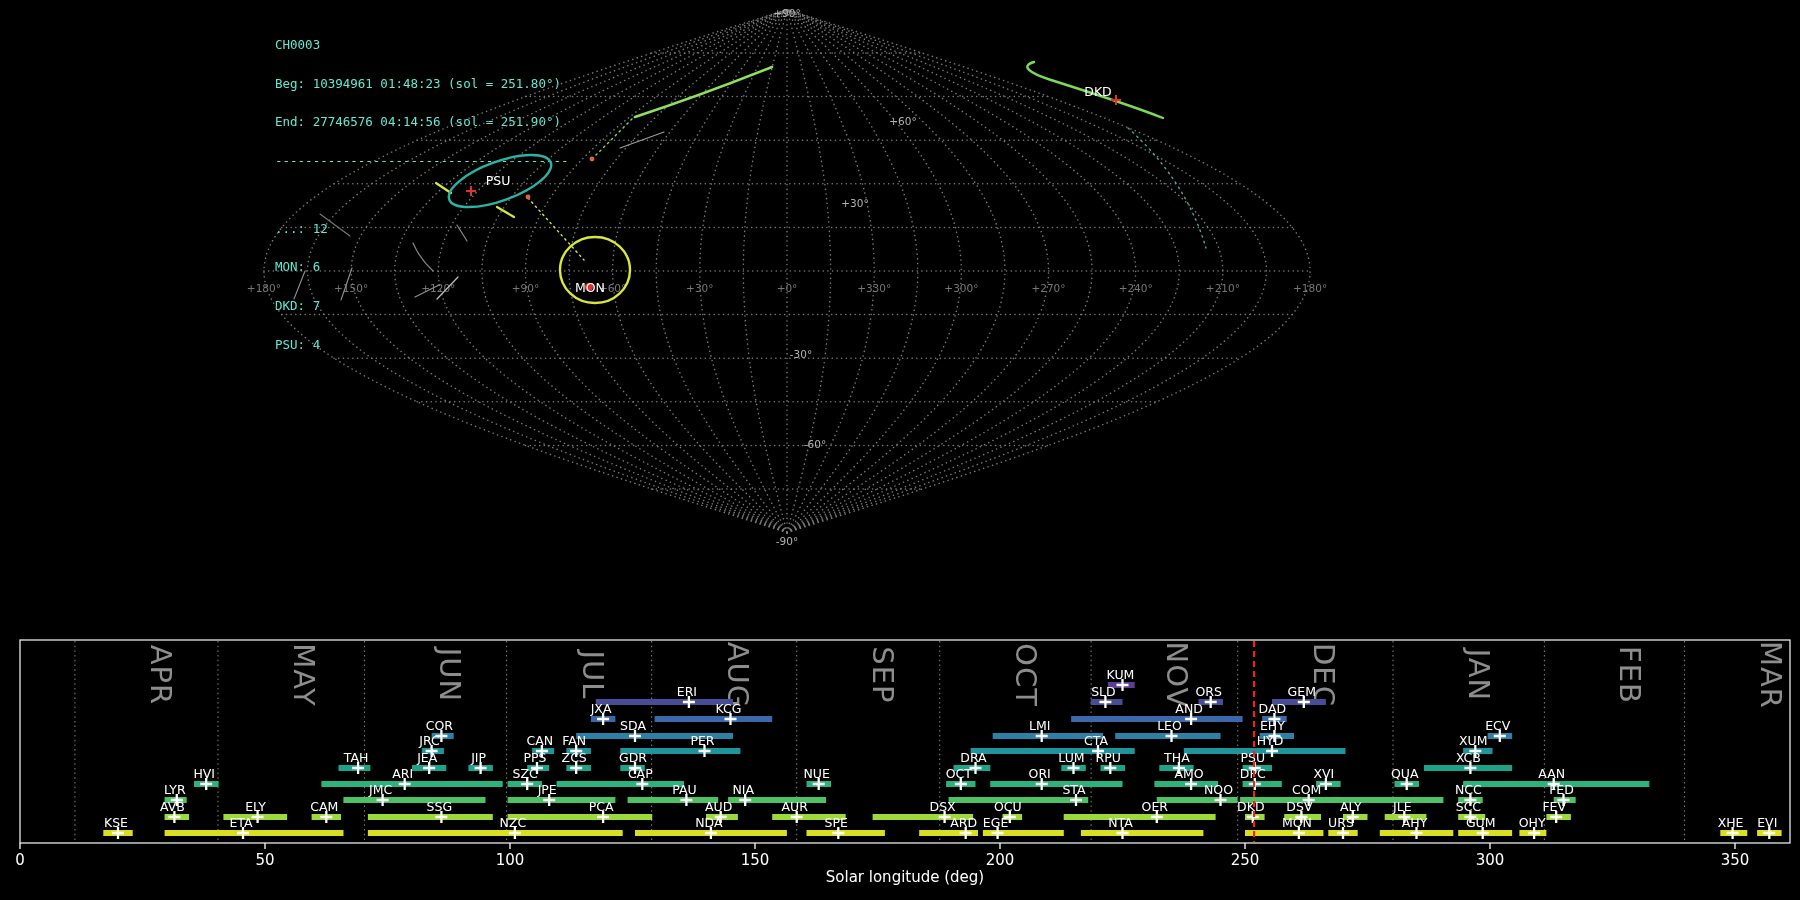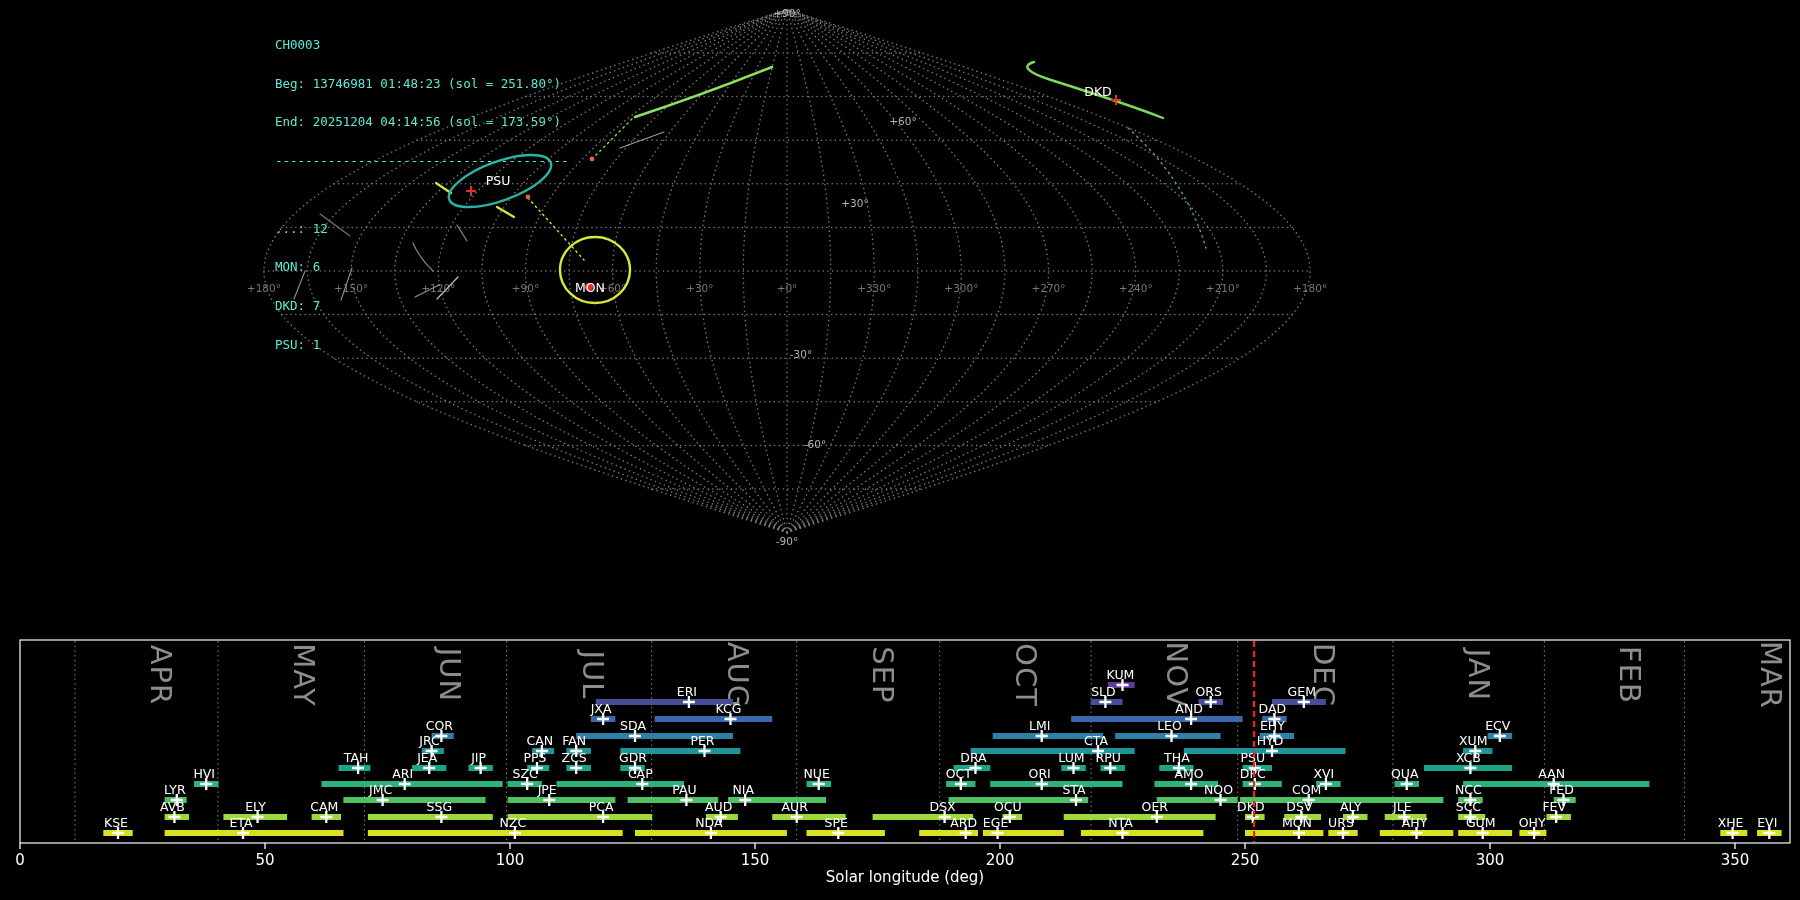--- a/index.html
+++ b/index.html
@@ -20,28 +20,28 @@
   #xlabel{position:absolute;left:0;top:868px;width:1810px;text-align:center;
           color:#fff;font-size:15px;}
 </style>
 </head>
 <body>
 
 <div id="stage">
 
   <div id="header">
     <div>CH0003</div>
-    <div>Beg: 13746981 01:48:23 (sol = 251.80°)</div>
-    <div>End: 20251204 04:14:56 (sol = 173.59°)</div>
+    <div>Beg: 10394961 01:48:23 (sol = 251.80°)</div>
+    <div>End: 27746576 04:14:56 (sol = 251.90°)</div>
     <div>---------------------------------------</div>
     <div class="gap"></div>
     <div>...: 12</div>
     <div>MON: 6</div>
     <div>DKD: 7</div>
-    <div>PSU: 1</div>
+    <div>PSU: 4</div>
   </div>
 
   <svg id="skymap" width="1800" height="620" viewBox="0 0 1800 620">
     <g id="g-grid">
         <path d="M787.0 532.5L768.7 526.7L750.5 520.9L732.3 515.1L714.2 509.3L696.2 503.5L678.2 497.7L660.5 491.9L642.8 486.0L625.4 480.2L608.1 474.4L591.1 468.6L574.2 462.8L557.7 457.0L541.4 451.2L525.5 445.4L509.8 439.5L494.5 433.7L479.5 427.9L465.0 422.1L450.8 416.3L437.0 410.5L423.6 404.7L410.7 398.9L398.3 393.1L386.3 387.2L374.8 381.4L363.8 375.6L353.3 369.8L343.4 364.0L334.0 358.2L325.1 352.4L316.9 346.6L309.1 340.7L302.0 334.9L295.5 329.1L289.5 323.3L284.2 317.5L279.5 311.7L275.4 305.9L271.9 300.1L269.0 294.2L266.8 288.4L265.2 282.6L264.2 276.8L263.9 271.0L264.2 265.2L265.2 259.4L266.8 253.6L269.0 247.8L271.9 241.9L275.4 236.1L279.5 230.3L284.2 224.5L289.5 218.7L295.5 212.9L302.0 207.1L309.1 201.3L316.9 195.4L325.1 189.6L334.0 183.8L343.4 178.0L353.3 172.2L363.8 166.4L374.8 160.6L386.3 154.8L398.3 148.9L410.7 143.1L423.6 137.3L437.0 131.5L450.8 125.7L465.0 119.9L479.5 114.1L494.5 108.3L509.8 102.5L525.5 96.6L541.4 90.8L557.7 85.0L574.2 79.2L591.1 73.4L608.1 67.6L625.4 61.8L642.8 56.0L660.5 50.1L678.2 44.3L696.2 38.5L714.2 32.7L732.3 26.9L750.5 21.1L768.7 15.3L787.0 9.5" fill="none" stroke="#7a7a7a" stroke-width="1.5" stroke-dasharray="0.1 4.6" stroke-linecap="round"></path>
         <path d="M787.0 532.5L770.3 526.7L753.6 520.9L736.9 515.1L720.3 509.3L703.7 503.5L687.3 497.7L671.0 491.9L654.8 486.0L638.8 480.2L623.0 474.4L607.4 468.6L592.0 462.8L576.8 457.0L561.9 451.2L547.3 445.4L532.9 439.5L518.9 433.7L505.2 427.9L491.8 422.1L478.8 416.3L466.2 410.5L453.9 404.7L442.1 398.9L430.7 393.1L419.7 387.2L409.2 381.4L399.1 375.6L389.5 369.8L380.4 364.0L371.7 358.2L363.6 352.4L356.0 346.6L349.0 340.7L342.4 334.9L336.4 329.1L331.0 323.3L326.1 317.5L321.8 311.7L318.0 305.9L314.8 300.1L312.2 294.2L310.1 288.4L308.7 282.6L307.8 276.8L307.5 271.0L307.8 265.2L308.7 259.4L310.1 253.6L312.2 247.8L314.8 241.9L318.0 236.1L321.8 230.3L326.1 224.5L331.0 218.7L336.4 212.9L342.4 207.1L349.0 201.3L356.0 195.4L363.6 189.6L371.7 183.8L380.4 178.0L389.5 172.2L399.1 166.4L409.2 160.6L419.7 154.8L430.7 148.9L442.1 143.1L453.9 137.3L466.2 131.5L478.8 125.7L491.8 119.9L505.2 114.1L518.9 108.3L532.9 102.5L547.3 96.6L561.9 90.8L576.8 85.0L592.0 79.2L607.4 73.4L623.0 67.6L638.8 61.8L654.8 56.0L671.0 50.1L687.3 44.3L703.7 38.5L720.3 32.7L736.9 26.9L753.6 21.1L770.3 15.3L787.0 9.5" fill="none" stroke="#7a7a7a" stroke-width="1.5" stroke-dasharray="0.1 4.6" stroke-linecap="round"></path>
         <path d="M787.0 532.5L771.8 526.7L756.6 520.9L741.4 515.1L726.3 509.3L711.3 503.5L696.4 497.7L681.5 491.9L666.8 486.0L652.3 480.2L637.9 474.4L623.7 468.6L609.7 462.8L595.9 457.0L582.4 451.2L569.0 445.4L556.0 439.5L543.2 433.7L530.8 427.9L518.6 422.1L506.8 416.3L495.3 410.5L484.2 404.7L473.4 398.9L463.1 393.1L453.1 387.2L443.5 381.4L434.3 375.6L425.6 369.8L417.3 364.0L409.5 358.2L402.1 352.4L395.2 346.6L388.8 340.7L382.8 334.9L377.4 329.1L372.4 323.3L368.0 317.5L364.0 311.7L360.6 305.9L357.7 300.1L355.3 294.2L353.5 288.4L352.2 282.6L351.4 276.8L351.1 271.0L351.4 265.2L352.2 259.4L353.5 253.6L355.3 247.8L357.7 241.9L360.6 236.1L364.0 230.3L368.0 224.5L372.4 218.7L377.4 212.9L382.8 207.1L388.8 201.3L395.2 195.4L402.1 189.6L409.5 183.8L417.3 178.0L425.6 172.2L434.3 166.4L443.5 160.6L453.1 154.8L463.1 148.9L473.4 143.1L484.2 137.3L495.3 131.5L506.8 125.7L518.6 119.9L530.8 114.1L543.2 108.3L556.0 102.5L569.0 96.6L582.4 90.8L595.9 85.0L609.7 79.2L623.7 73.4L637.9 67.6L652.3 61.8L666.8 56.0L681.5 50.1L696.4 44.3L711.3 38.5L726.3 32.7L741.4 26.9L756.6 21.1L771.8 15.3L787.0 9.5" fill="none" stroke="#7a7a7a" stroke-width="1.5" stroke-dasharray="0.1 4.6" stroke-linecap="round"></path>
         <path d="M787.0 532.5L773.3 526.7L759.6 520.9L746.0 515.1L732.4 509.3L718.9 503.5L705.4 497.7L692.1 491.9L678.9 486.0L665.8 480.2L652.8 474.4L640.0 468.6L627.4 462.8L615.0 457.0L602.8 451.2L590.8 445.4L579.1 439.5L567.6 433.7L556.4 427.9L545.5 422.1L534.8 416.3L524.5 410.5L514.5 404.7L504.8 398.9L495.5 393.1L486.5 387.2L477.9 381.4L469.6 375.6L461.8 369.8L454.3 364.0L447.2 358.2L440.6 352.4L434.4 346.6L428.6 340.7L423.3 334.9L418.3 329.1L413.9 323.3L409.9 317.5L406.3 311.7L403.3 305.9L400.7 300.1L398.5 294.2L396.8 288.4L395.6 282.6L394.9 276.8L394.7 271.0L394.9 265.2L395.6 259.4L396.8 253.6L398.5 247.8L400.7 241.9L403.3 236.1L406.3 230.3L409.9 224.5L413.9 218.7L418.3 212.9L423.3 207.1L428.6 201.3L434.4 195.4L440.6 189.6L447.2 183.8L454.3 178.0L461.8 172.2L469.6 166.4L477.9 160.6L486.5 154.8L495.5 148.9L504.8 143.1L514.5 137.3L524.5 131.5L534.8 125.7L545.5 119.9L556.4 114.1L567.6 108.3L579.1 102.5L590.8 96.6L602.8 90.8L615.0 85.0L627.4 79.2L640.0 73.4L652.8 67.6L665.8 61.8L678.9 56.0L692.1 50.1L705.4 44.3L718.9 38.5L732.4 32.7L746.0 26.9L759.6 21.1L773.3 15.3L787.0 9.5" fill="none" stroke="#7a7a7a" stroke-width="1.5" stroke-dasharray="0.1 4.6" stroke-linecap="round"></path>
         <path d="M787.0 532.5L774.8 526.7L762.7 520.9L750.5 515.1L738.5 509.3L726.4 503.5L714.5 497.7L702.6 491.9L690.9 486.0L679.2 480.2L667.7 474.4L656.4 468.6L645.2 462.8L634.1 457.0L623.3 451.2L612.6 445.4L602.2 439.5L592.0 433.7L582.0 427.9L572.3 422.1L562.8 416.3L553.7 410.5L544.8 404.7L536.2 398.9L527.9 393.1L519.9 387.2L512.2 381.4L504.9 375.6L497.9 369.8L491.3 364.0L485.0 358.2L479.1 352.4L473.6 346.6L468.4 340.7L463.7 334.9L459.3 329.1L455.3 323.3L451.8 317.5L448.6 311.7L445.9 305.9L443.6 300.1L441.7 294.2L440.2 288.4L439.1 282.6L438.5 276.8L438.3 271.0L438.5 265.2L439.1 259.4L440.2 253.6L441.7 247.8L443.6 241.9L445.9 236.1L448.6 230.3L451.8 224.5L455.3 218.7L459.3 212.9L463.7 207.1L468.4 201.3L473.6 195.4L479.1 189.6L485.0 183.8L491.3 178.0L497.9 172.2L504.9 166.4L512.2 160.6L519.9 154.8L527.9 148.9L536.2 143.1L544.8 137.3L553.7 131.5L562.8 125.7L572.3 119.9L582.0 114.1L592.0 108.3L602.2 102.5L612.6 96.6L623.3 90.8L634.1 85.0L645.2 79.2L656.4 73.4L667.7 67.6L679.2 61.8L690.9 56.0L702.6 50.1L714.5 44.3L726.4 38.5L738.5 32.7L750.5 26.9L762.7 21.1L774.8 15.3L787.0 9.5" fill="none" stroke="#7a7a7a" stroke-width="1.5" stroke-dasharray="0.1 4.6" stroke-linecap="round"></path>
         <path d="M787.0 532.5L776.4 526.7L765.7 520.9L755.1 515.1L744.5 509.3L734.0 503.5L723.6 497.7L713.2 491.9L702.9 486.0L692.7 480.2L682.6 474.4L672.7 468.6L662.9 462.8L653.2 457.0L643.8 451.2L634.4 445.4L625.3 439.5L616.4 433.7L607.6 427.9L599.1 422.1L590.9 416.3L582.8 410.5L575.0 404.7L567.5 398.9L560.2 393.1L553.3 387.2L546.6 381.4L540.1 375.6L534.0 369.8L528.2 364.0L522.7 358.2L517.6 352.4L512.8 346.6L508.2 340.7L504.1 334.9L500.3 329.1L496.8 323.3L493.7 317.5L490.9 311.7L488.5 305.9L486.5 300.1L484.8 294.2L483.5 288.4L482.6 282.6L482.1 276.8L481.9 271.0L482.1 265.2L482.6 259.4L483.5 253.6L484.8 247.8L486.5 241.9L488.5 236.1L490.9 230.3L493.7 224.5L496.8 218.7L500.3 212.9L504.1 207.1L508.2 201.3L512.8 195.4L517.6 189.6L522.7 183.8L528.2 178.0L534.0 172.2L540.1 166.4L546.6 160.6L553.3 154.8L560.2 148.9L567.5 143.1L575.0 137.3L582.8 131.5L590.9 125.7L599.1 119.9L607.6 114.1L616.4 108.3L625.3 102.5L634.4 96.6L643.8 90.8L653.2 85.0L662.9 79.2L672.7 73.4L682.6 67.6L692.7 61.8L702.9 56.0L713.2 50.1L723.6 44.3L734.0 38.5L744.5 32.7L755.1 26.9L765.7 21.1L776.4 15.3L787.0 9.5" fill="none" stroke="#7a7a7a" stroke-width="1.5" stroke-dasharray="0.1 4.6" stroke-linecap="round"></path>

